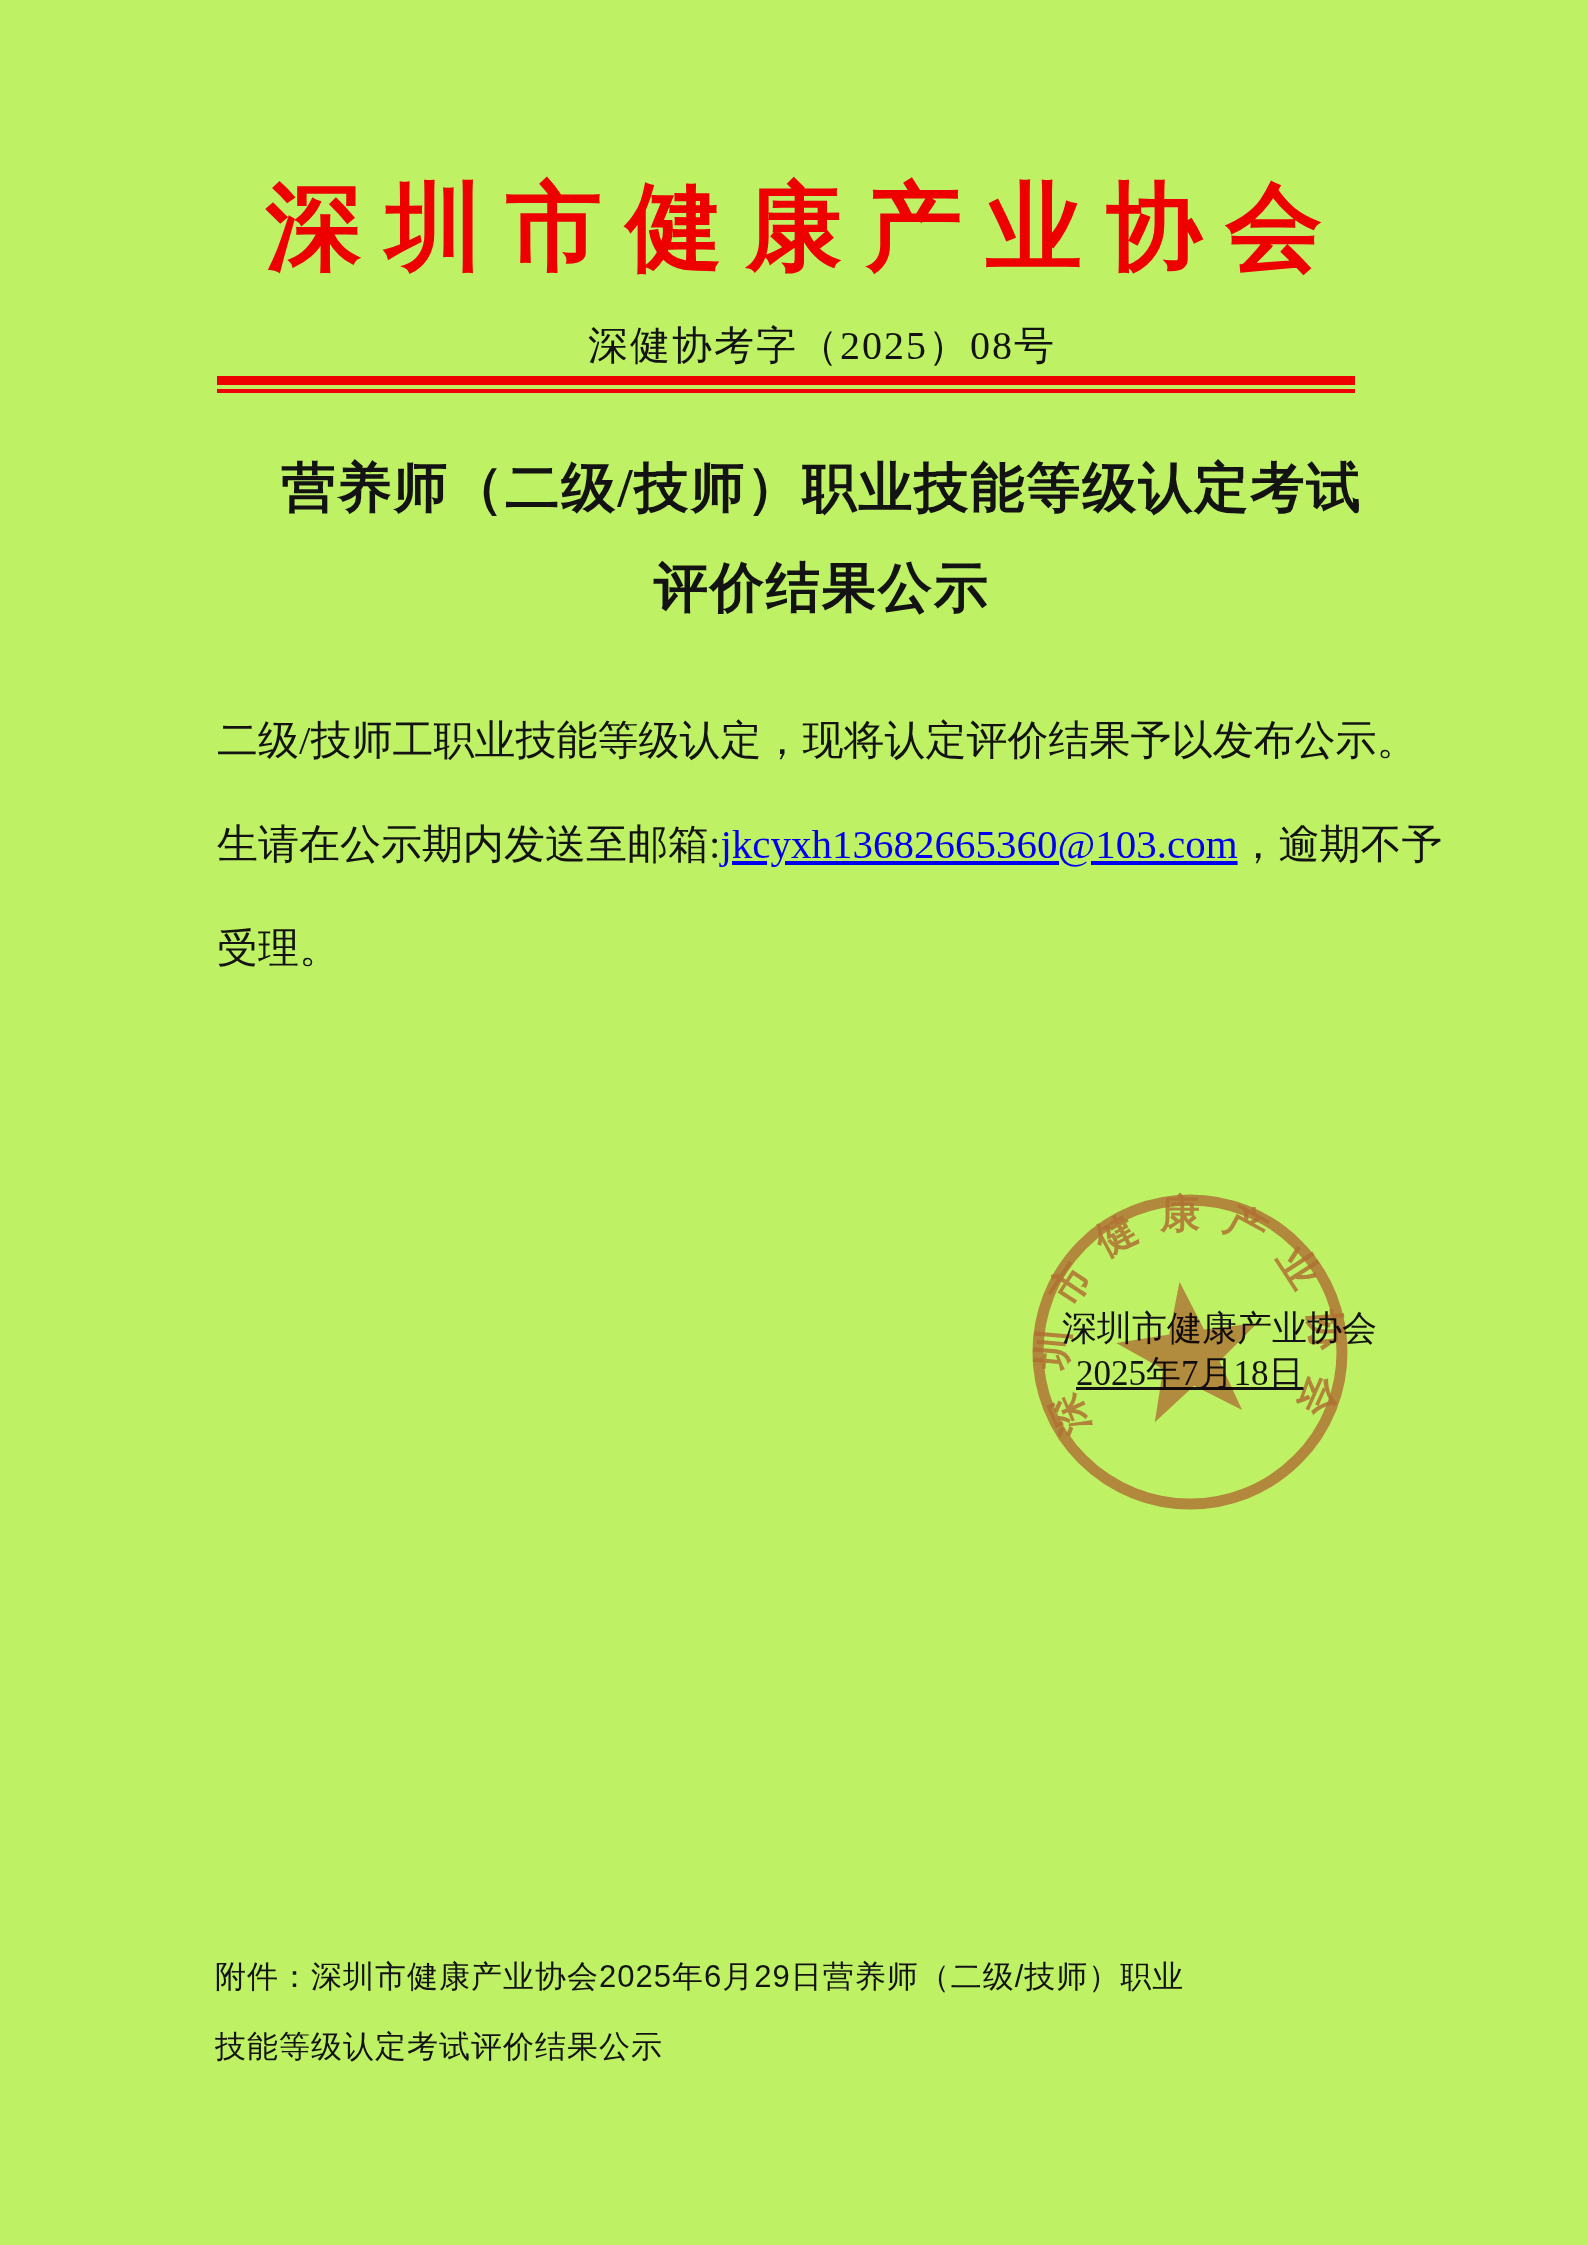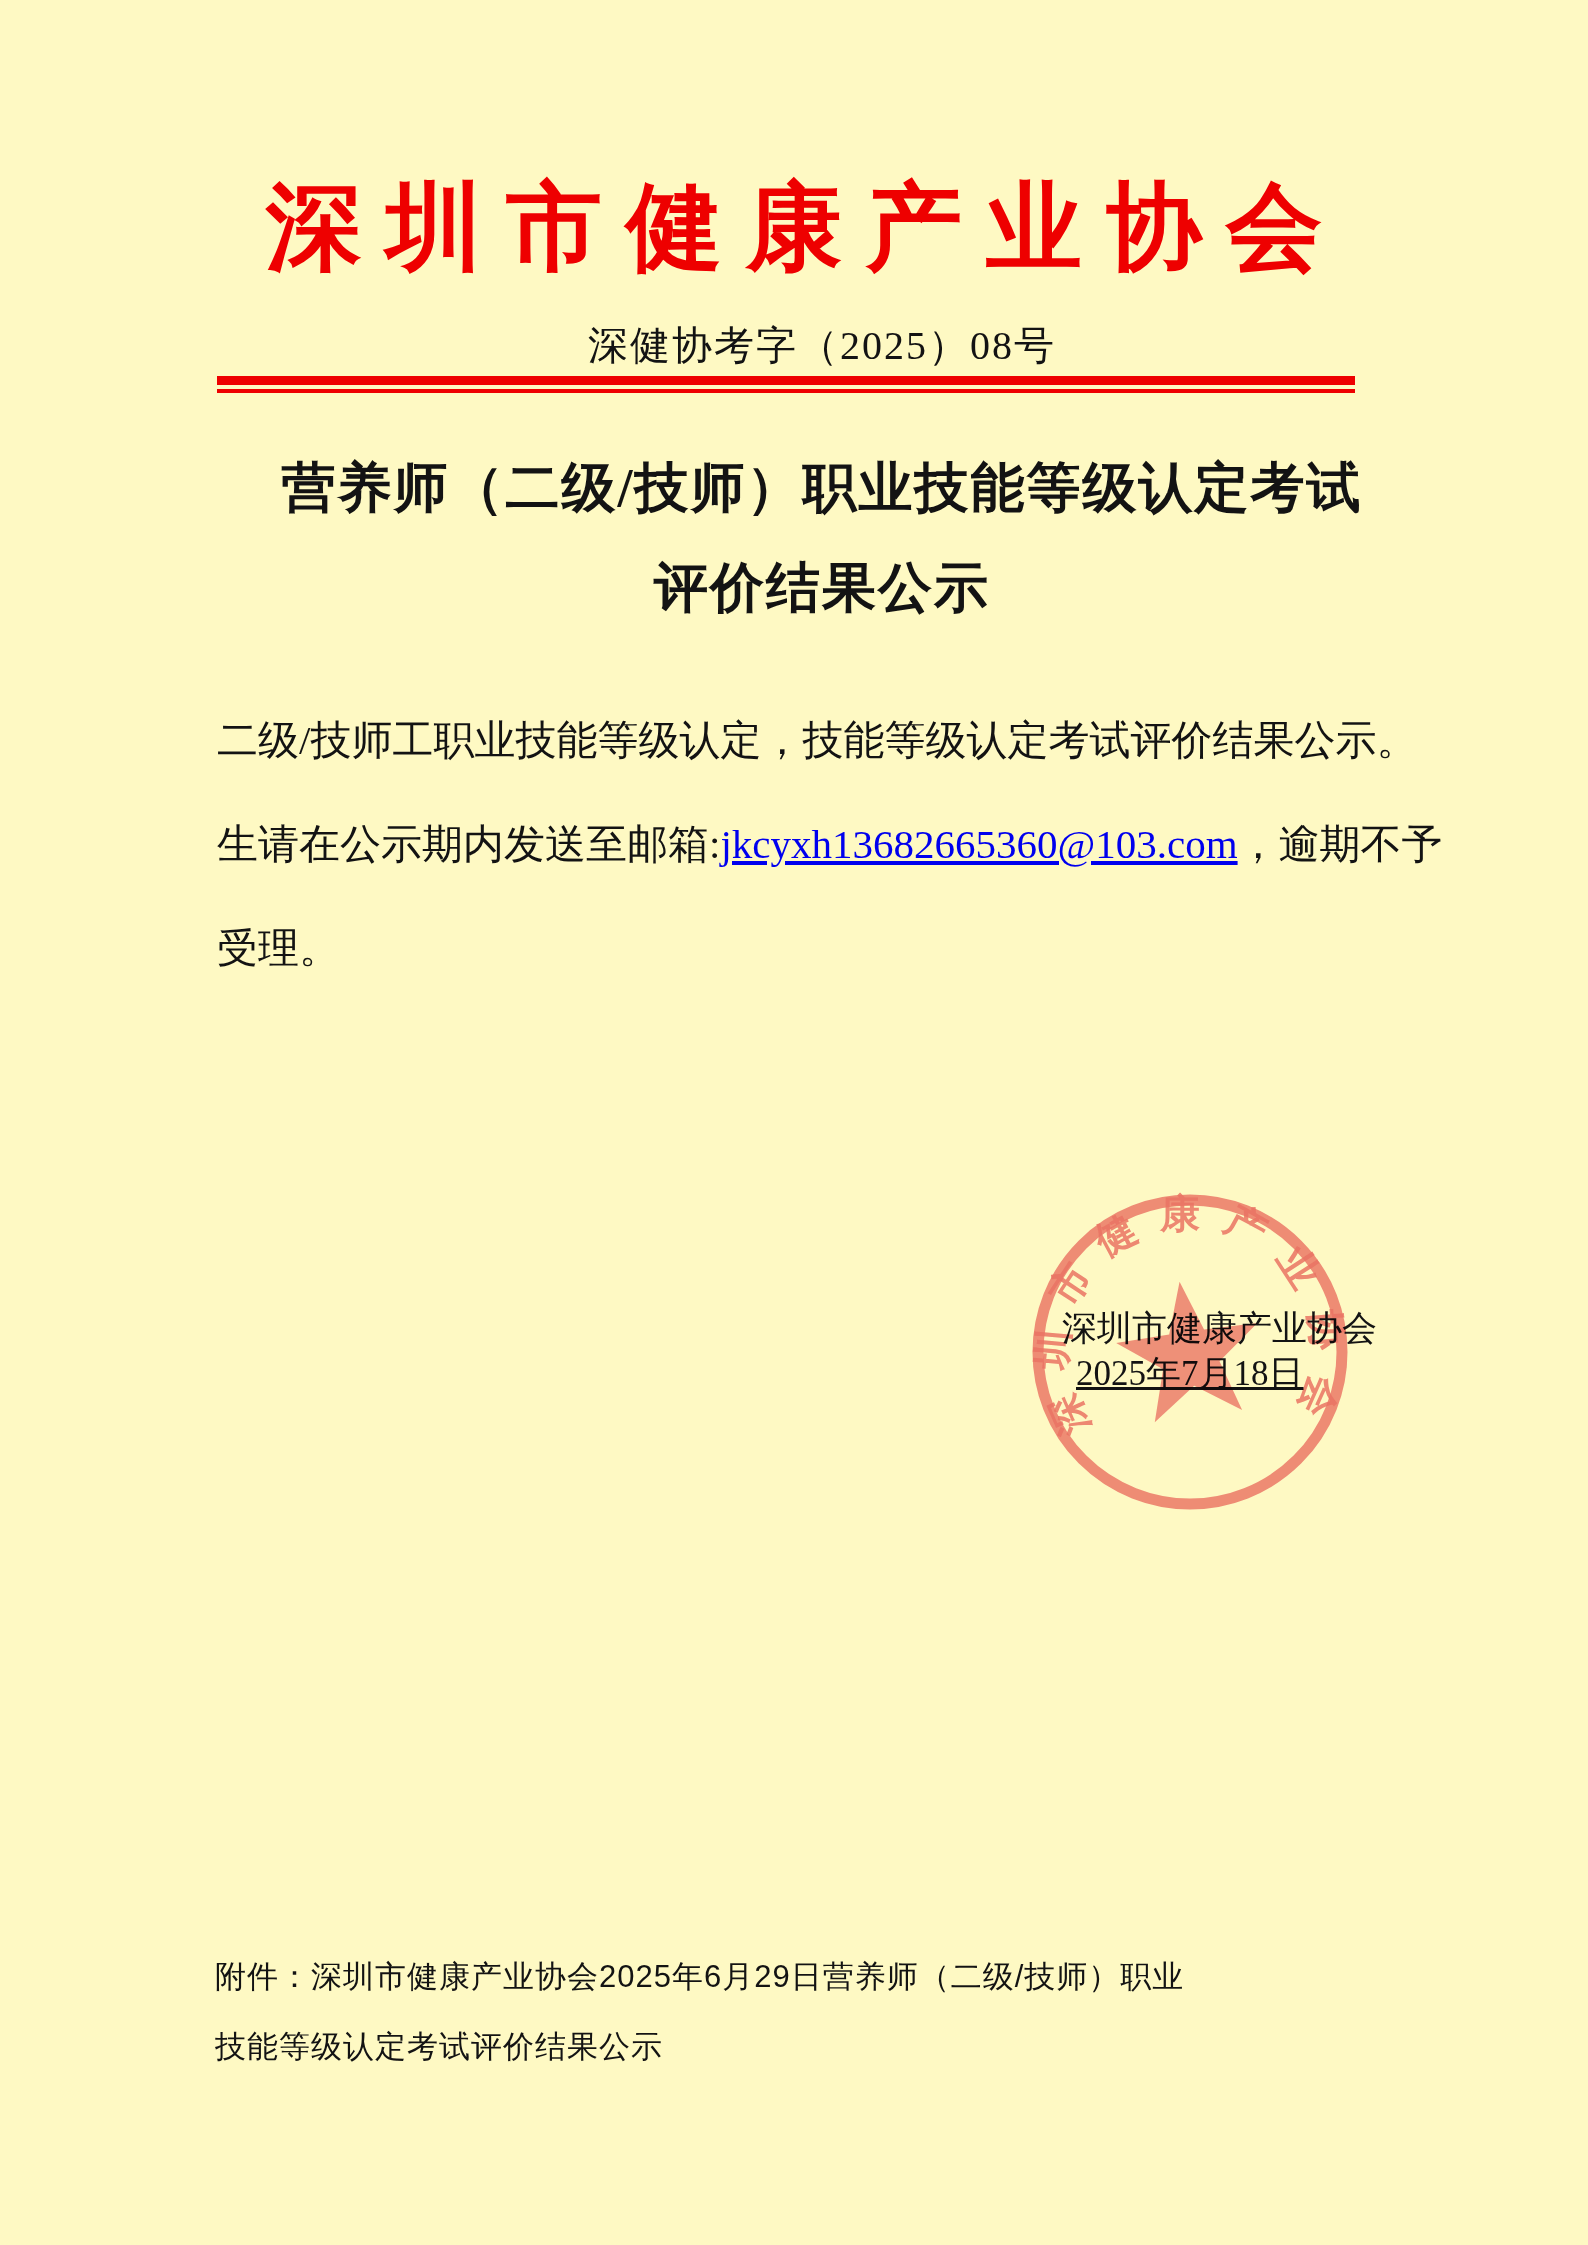--- a/index.html
+++ b/index.html
@@ -1,19 +1,19 @@
 <!DOCTYPE html>
 <html style="--accent-red: #ee0000; --link-blue: #0000ee; --seal-pink: #e8636f; --text-black: #131313;"><head>
 <meta charset="utf-8">
 <style>
   html,body{margin:0;padding:0;background:#ffffff;}
   .page{
     position:relative;
     width:1588px;height:2245px;
-    background:#fef9c3;
+    background:#bef264;
     overflow:hidden;
     font-family:"Liberation Serif","DejaVu Serif",serif;
     color:var(--text-black,#111111);
   }
   .centered{position:absolute;left:0;width:100%;text-align:center;white-space:nowrap;padding-left:28px;}
 
   .org-title{
     top:172px;
     font-size:96px;
     line-height:112px;
@@ -103,21 +103,21 @@
     <div class="bar-gap"></div>
     <div class="bar-thin"></div>
   </div>
 
   <div class="centered doc-title">
     <div>营养师（二级/技师）职业技能等级认定考试</div>
     <div>评价结果公示</div>
   </div>
 
   <div class="body-text">
-    <div class="line">二级/技师工职业技能等级认定，技能等级认定考试评价结果公示。</div>
+    <div class="line">二级/技师工职业技能等级认定，现将认定评价结果予以发布公示。</div>
     <div class="line">
       <span>生请在公示期内发送至邮箱:</span><a class="email-link" href="#">jkcyxh13682665360@103.com</a><span>，逾期不予</span>
     </div>
     <div class="line">受理。</div>
   </div>
 
   <div class="signature">
     <div class="sig-org">深圳市健康产业协会</div>
     <div class="sig-date">2025年7月18日</div>
   </div>

